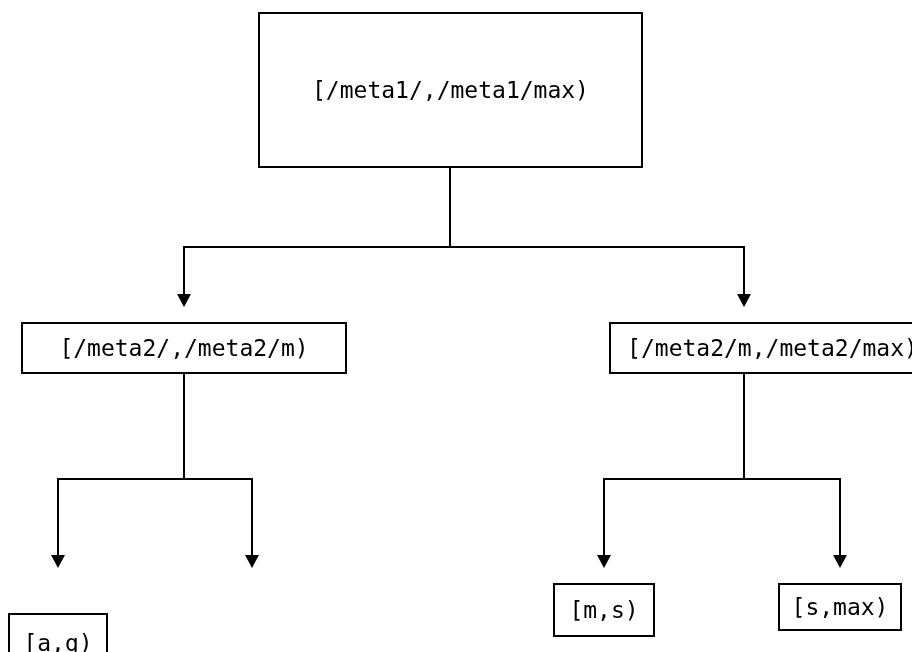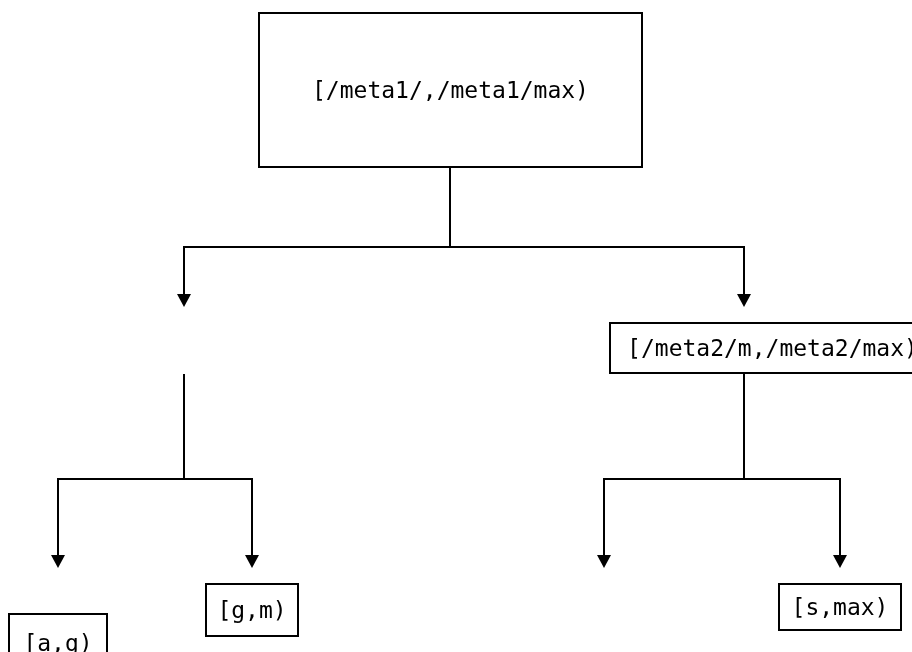--- a/index.html
+++ b/index.html
@@ -74,27 +74,28 @@
   #arrow-leaf-ms        { left: 597px; top: 555px; }
   #arrow-leaf-smax      { left: 833px; top: 555px; }
 </style>
 </head>
 <body>
 
 <div class="canvas" style="--line: #000000; --text: #000000; --bg: #ffffff;">
 
   <div class="node" id="node-root">[/meta1/,/meta1/max)</div>
 
+  <div class="node" id="node-meta2-left">[/meta2/,/meta2/m)</div>
 
   <div class="node" id="node-meta2-right">[/meta2/m,/meta2/max)</div>
 
   <div class="node" id="node-leaf-ag">[a,g)</div>
 
-  <div class="node" id="node-leaf-gm">[g,m)</div>
 
+  <div class="node" id="node-leaf-ms">[m,s)</div>
 
   <div class="node" id="node-leaf-smax">[s,max)</div>
 
   <div class="vline" id="edge-root-stem"></div>
   <div class="hline" id="edge-root-bar"></div>
   <div class="vline" id="edge-root-drop-left"></div>
   <div class="vline" id="edge-root-drop-right"></div>
   <div class="arrow" id="arrow-meta2-left"></div>
   <div class="arrow" id="arrow-meta2-right"></div>
 

